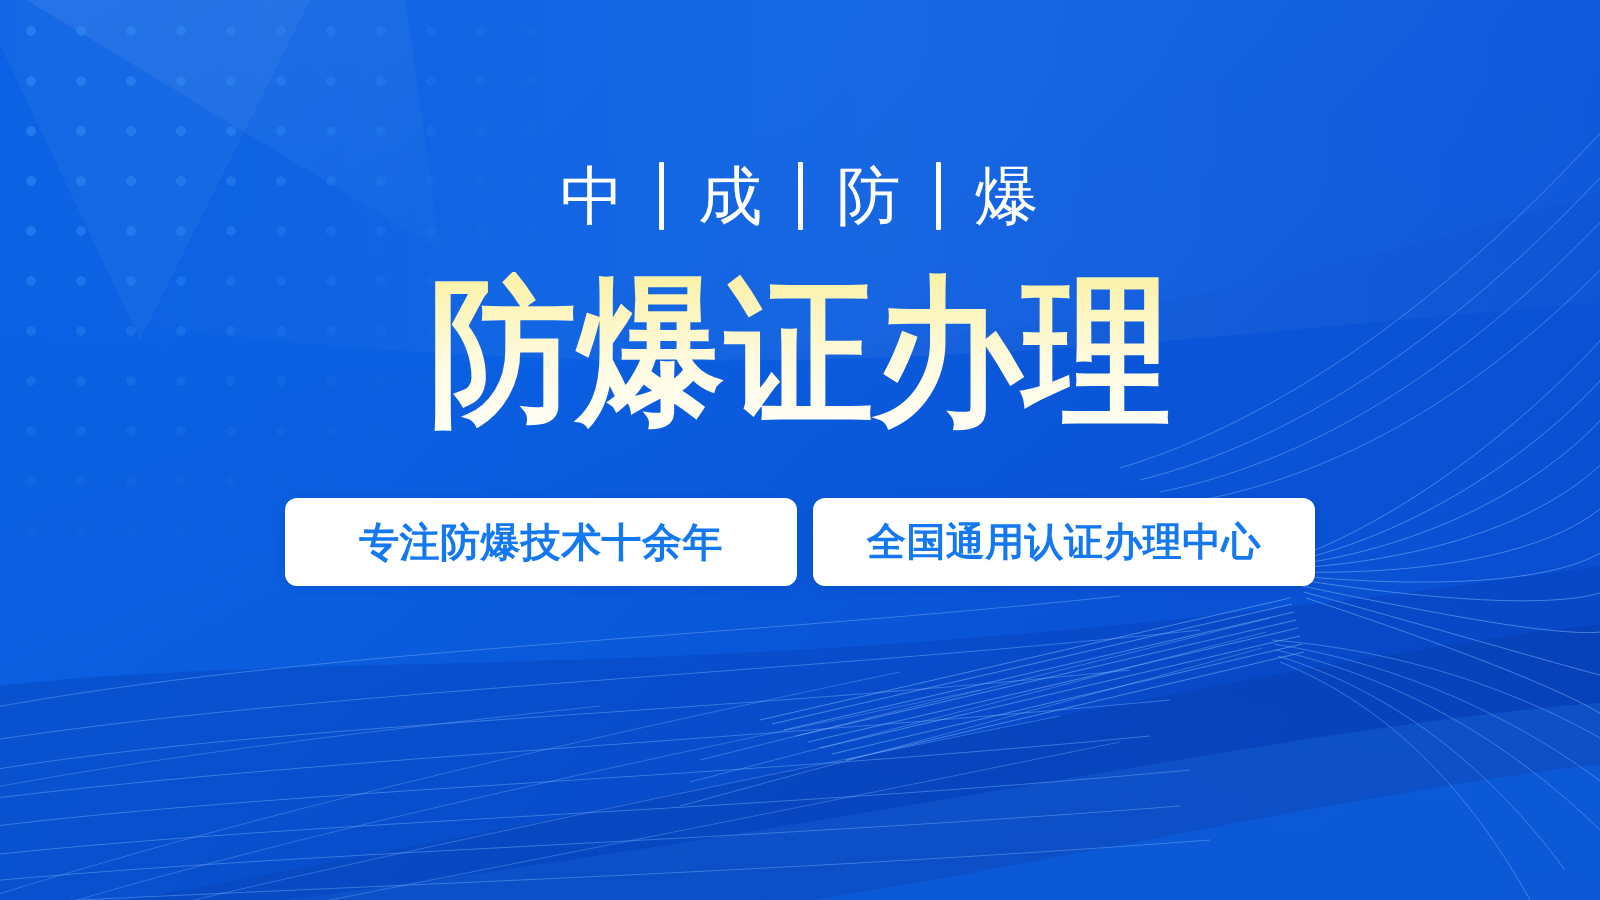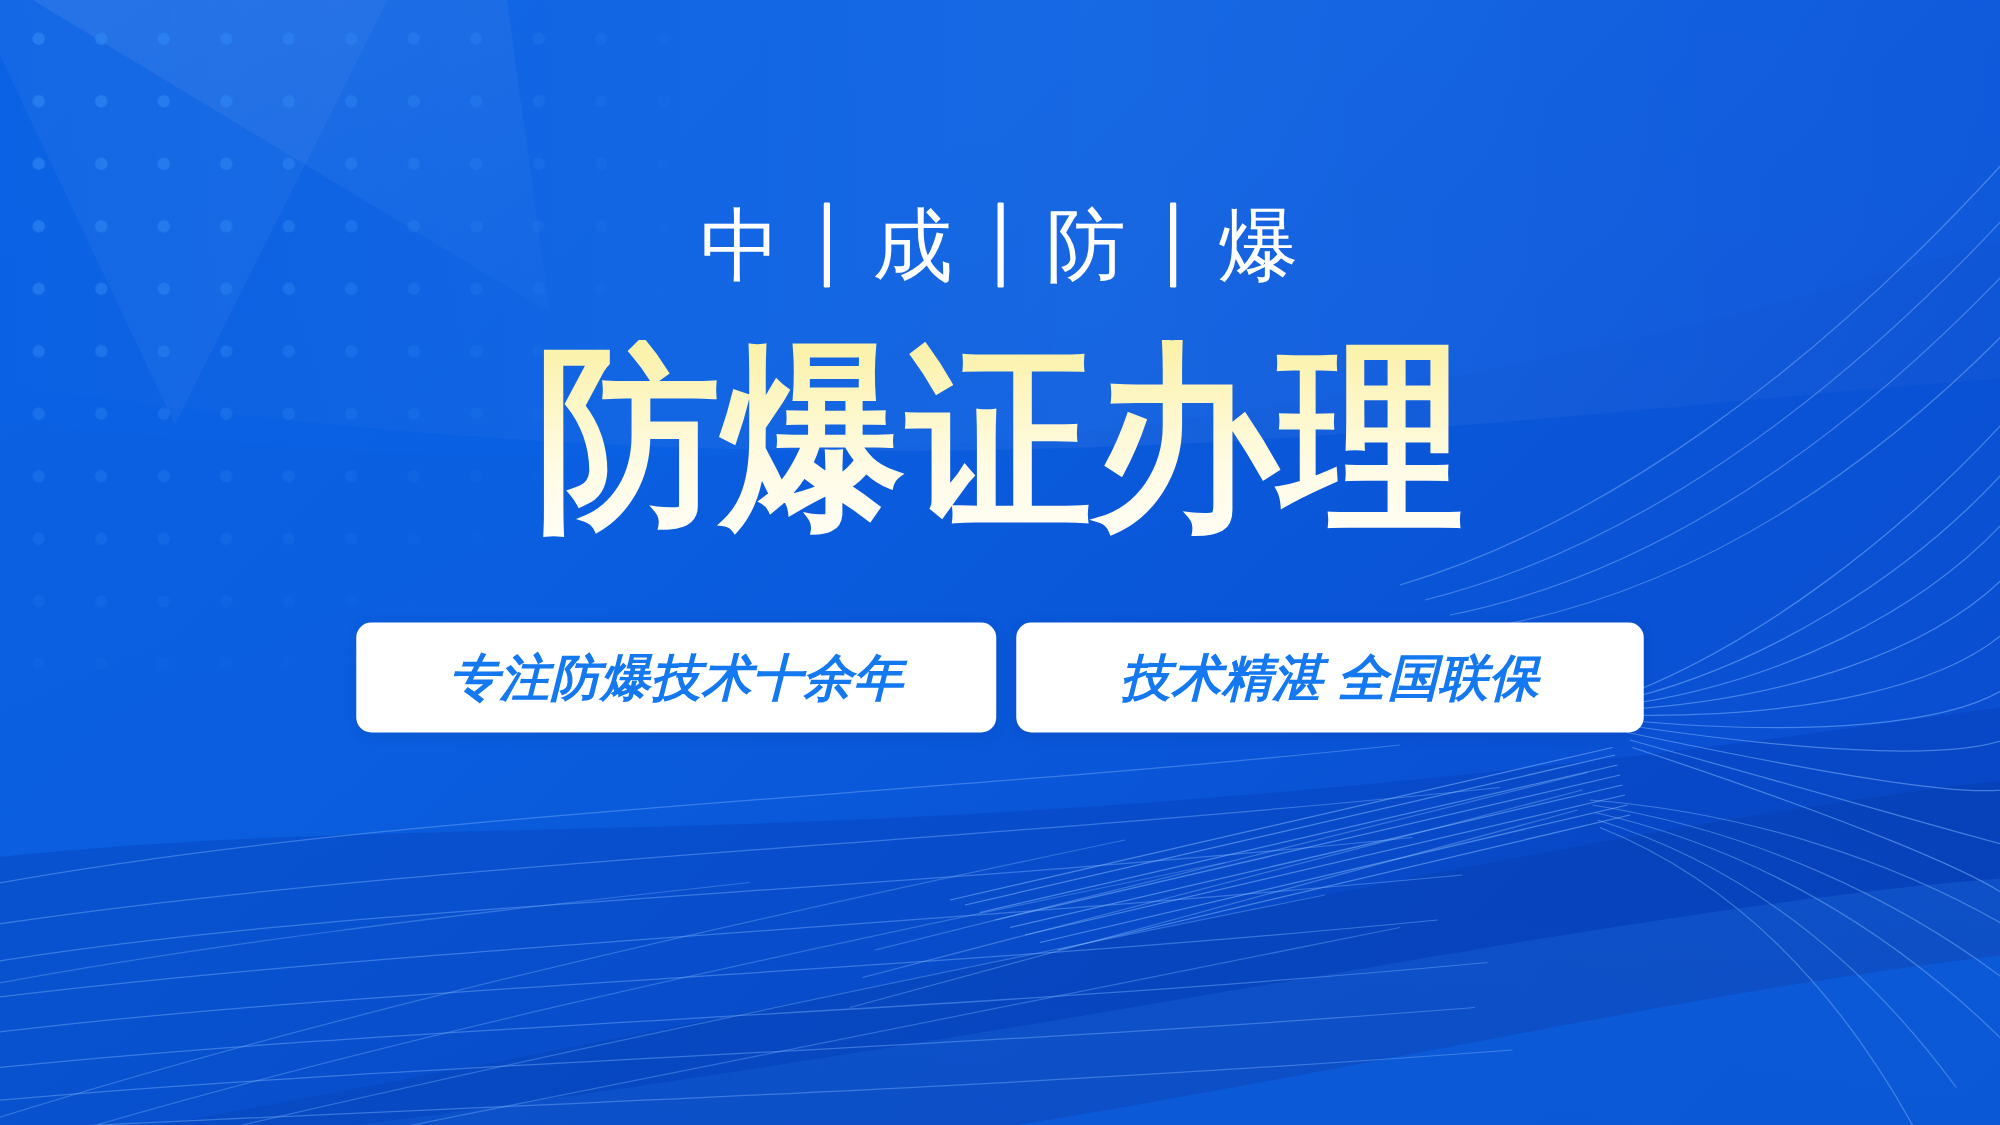--- a/index.html
+++ b/index.html
@@ -92,21 +92,20 @@
     user-select: none;
   }
 
   .pill-grid {
     margin-top: 78px;
     display: grid;
     grid-template-columns: 512px 502px;
     grid-auto-rows: 88px;
     column-gap: 16px;
     row-gap: 20px;
-    font-style: italic;
   }
 
   .pill {
     background: #ffffff;
     border-radius: 12px;
     display: flex;
     align-items: center;
     justify-content: center;
     color: #1478f0;
     font-size: 40px;
@@ -247,17 +246,17 @@
       <span class="sep"></span>
       <span class="ch">防</span>
       <span class="sep"></span>
       <span class="ch">爆</span>
     </div>
 
     <div class="headline">防爆证办理</div>
 
     <div class="pill-grid">
       <div class="pill">专注防爆技术十余年</div>
-      <div class="pill">技术精湛 全国联保</div>
+      <div class="pill wide">全国通用认证办理中心</div>
     </div>
 
   </div>
 </div>
 
 </body></html>

